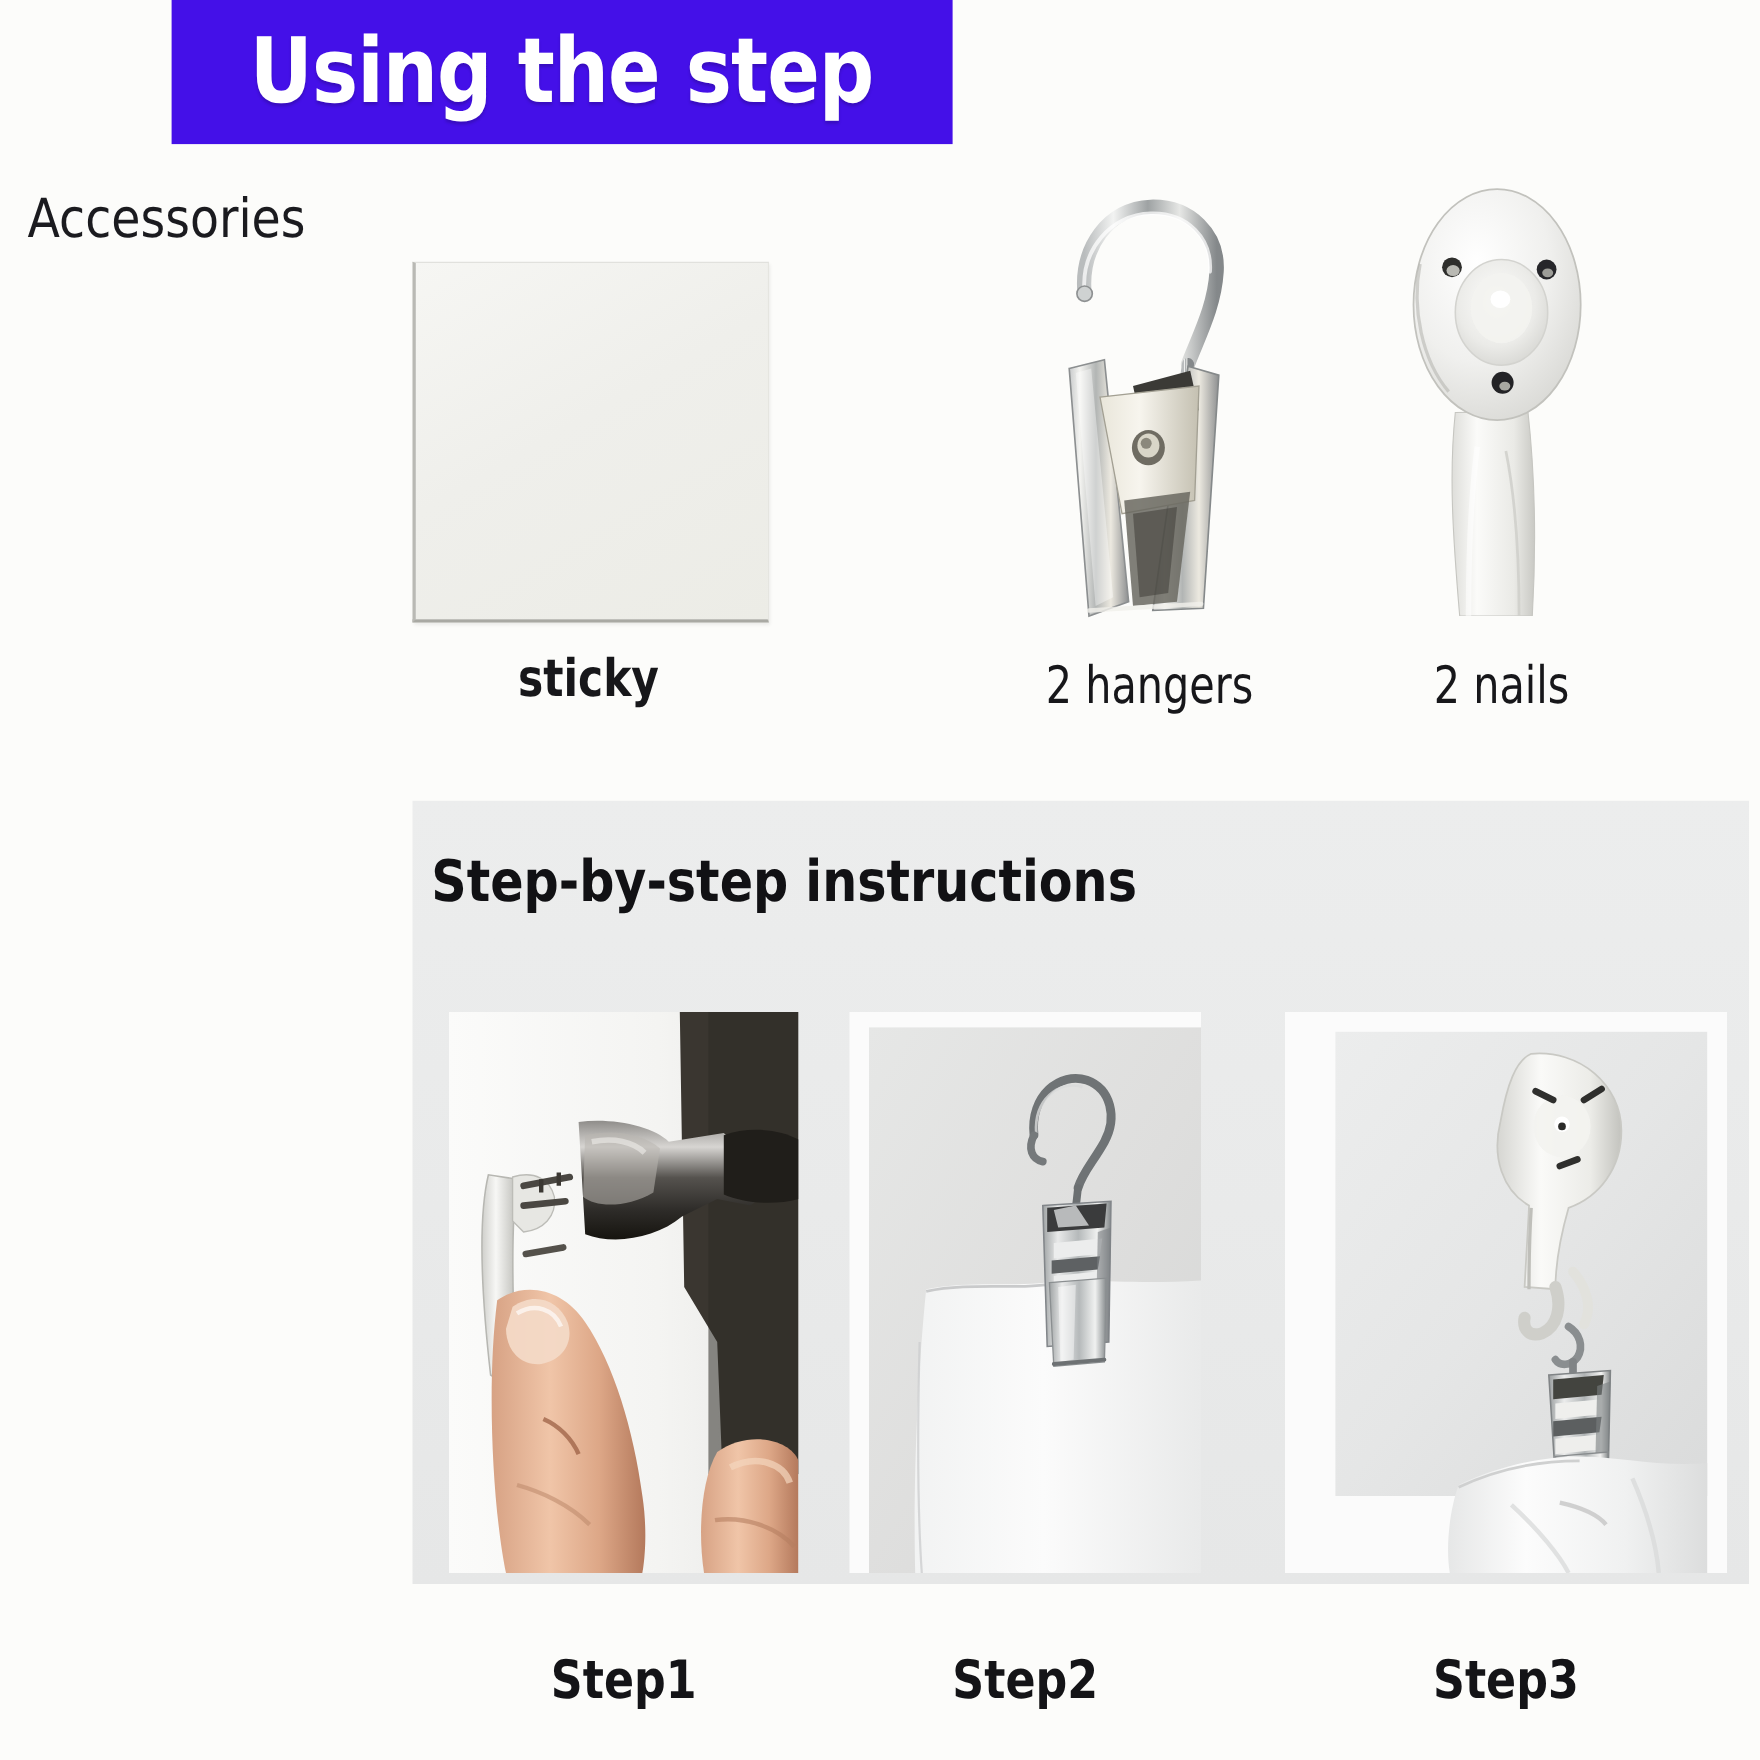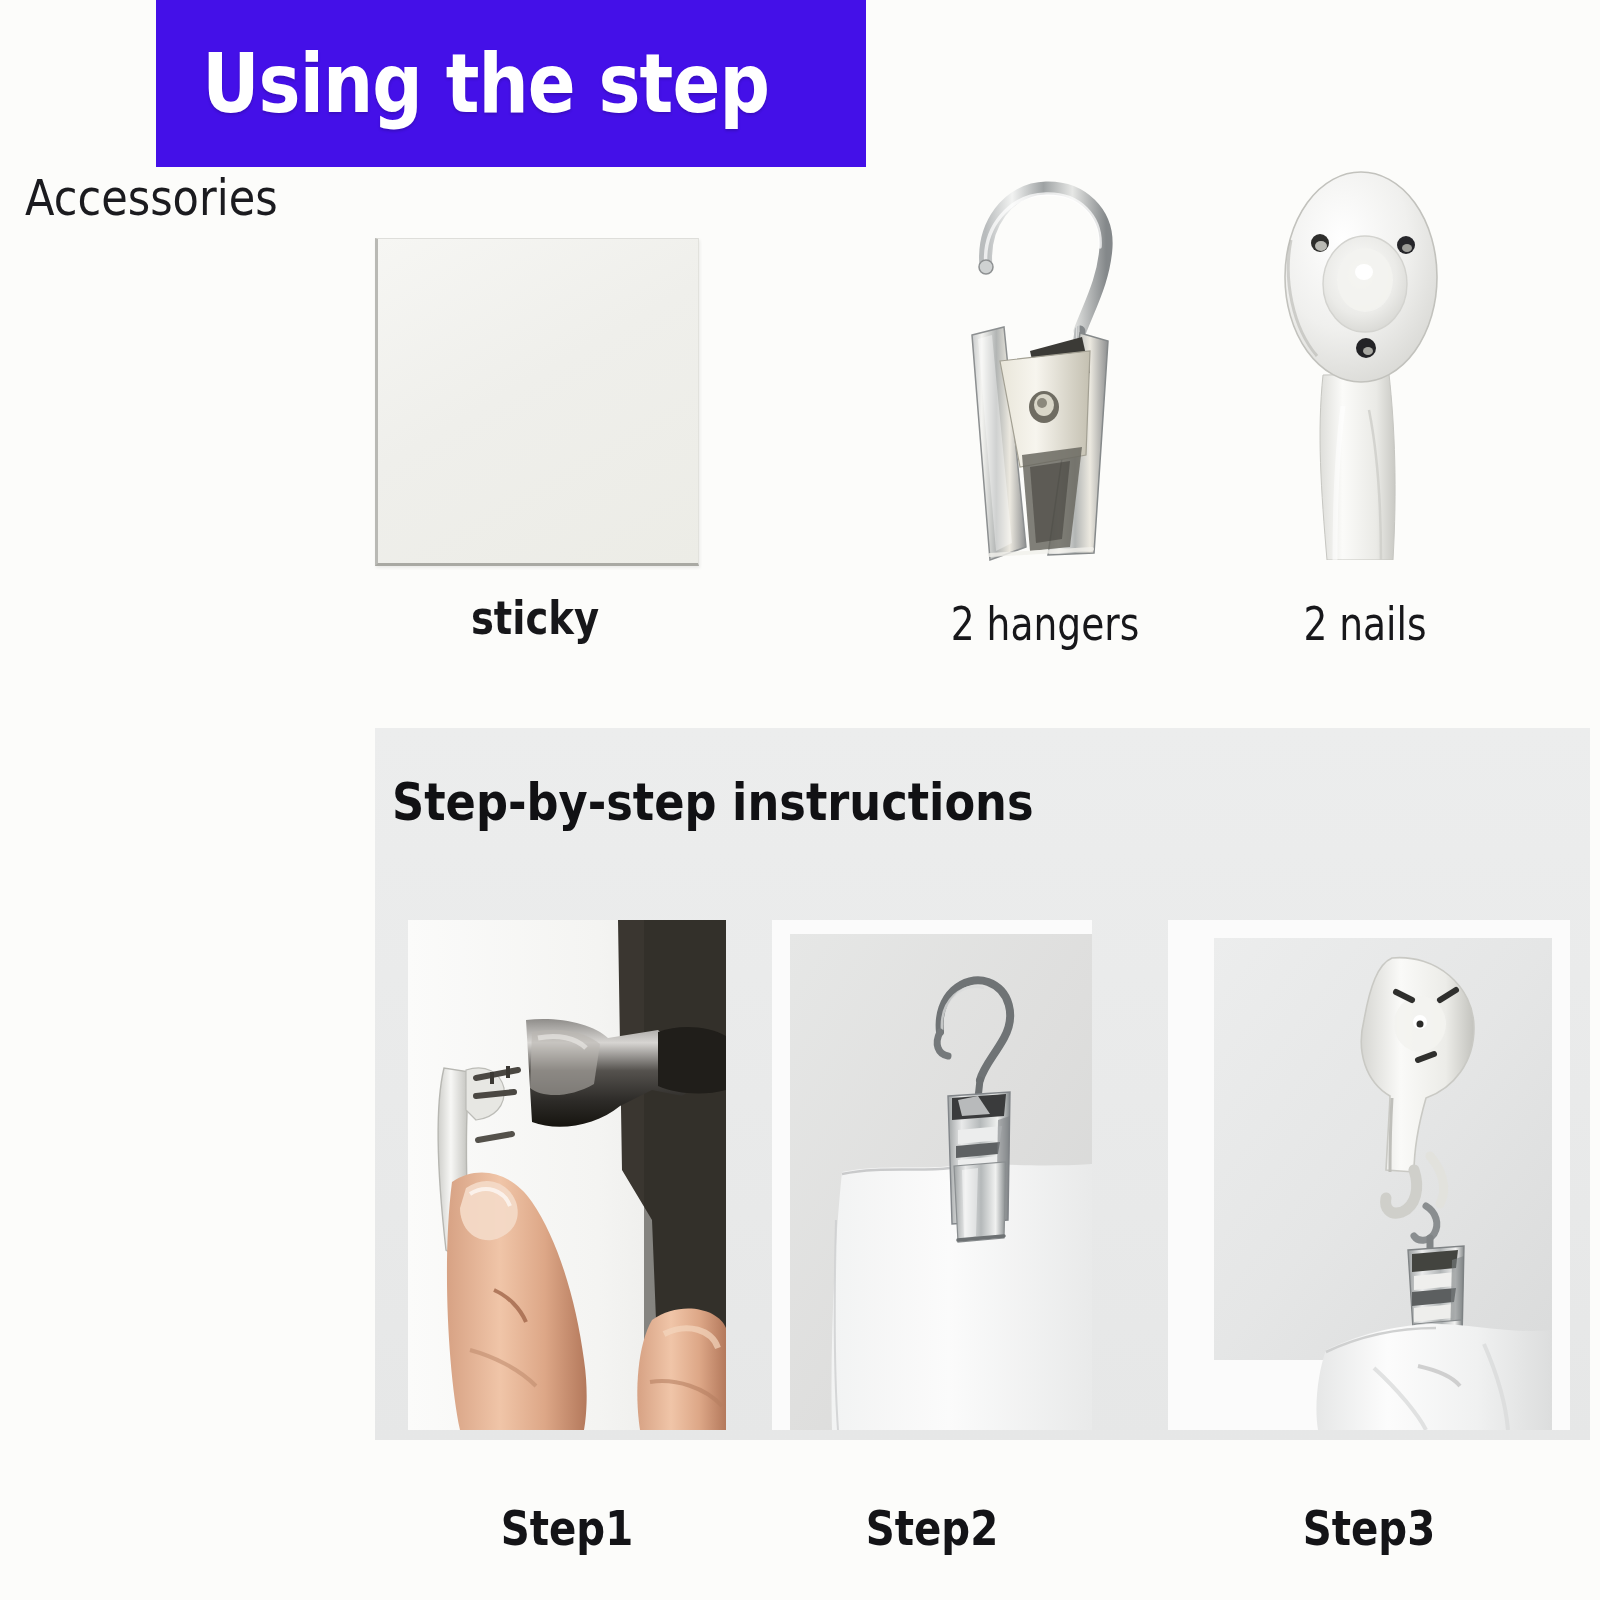--- a/index.html
+++ b/index.html
@@ -17,25 +17,25 @@
     background: #fcfcfa;
     overflow: hidden;
   }
 
   
   .title-banner {
     position: absolute;
     left: 156px;
     top: 0px;
     width: 710px;
-    height: 167px;
+    height: 131px;
     background: #4410e8;
     display: flex;
     align-items: center;
-    justify-content: flex-start;
+    justify-content: center;
   }
   .title-text {
     color: #ffffff;
     font-family: "DejaVu Sans", sans-serif;
     font-weight: bold;
     font-size: 82px;
     letter-spacing: -1px;
     transform: scaleX(0.86);
     line-height: 1;
     white-space: nowrap;

